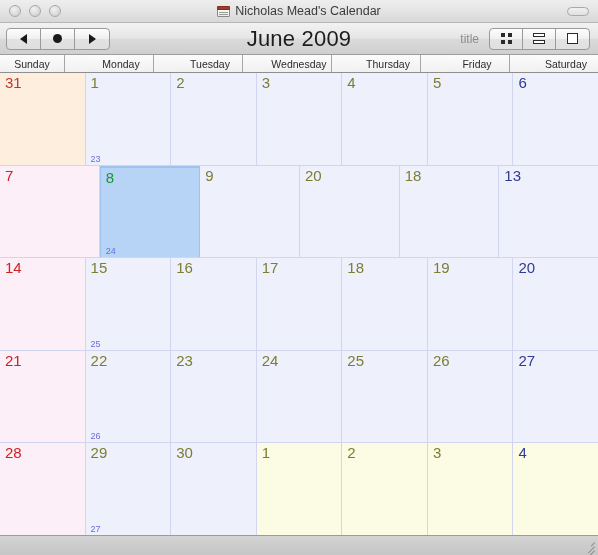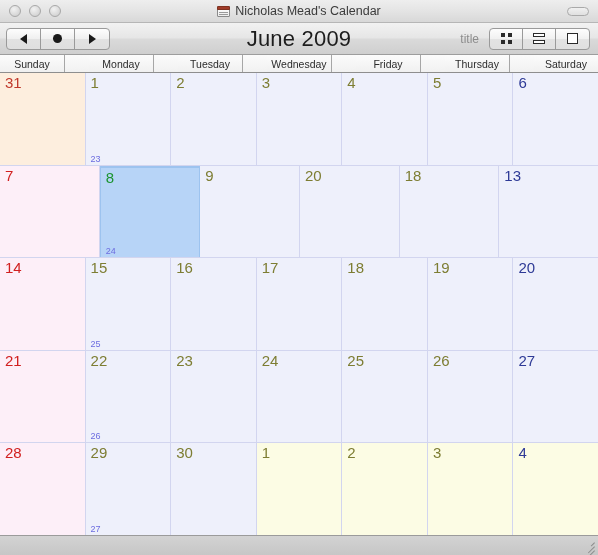--- a/index.html
+++ b/index.html
@@ -401,22 +401,22 @@
         </div>
       </div>
     </div>
   </div>
 
   <div class="weekdays">
     <div class="weekday">Sunday</div>
     <div class="weekday">Monday</div>
     <div class="weekday">Tuesday</div>
     <div class="weekday">Wednesday</div>
+    <div class="weekday">Thursday</div>
     <div class="weekday">Friday</div>
-    <div class="weekday">Thursday</div>
     <div class="weekday">Saturday</div>
   </div>
 
   <div class="grid" id="calendar-grid">
       <div class="week-row">
         <div class="day-cell other-prev">
           <span class="day-num brown">31</span>
         </div>
         <div class="day-cell weekday">
           <span class="day-num ">1</span>

